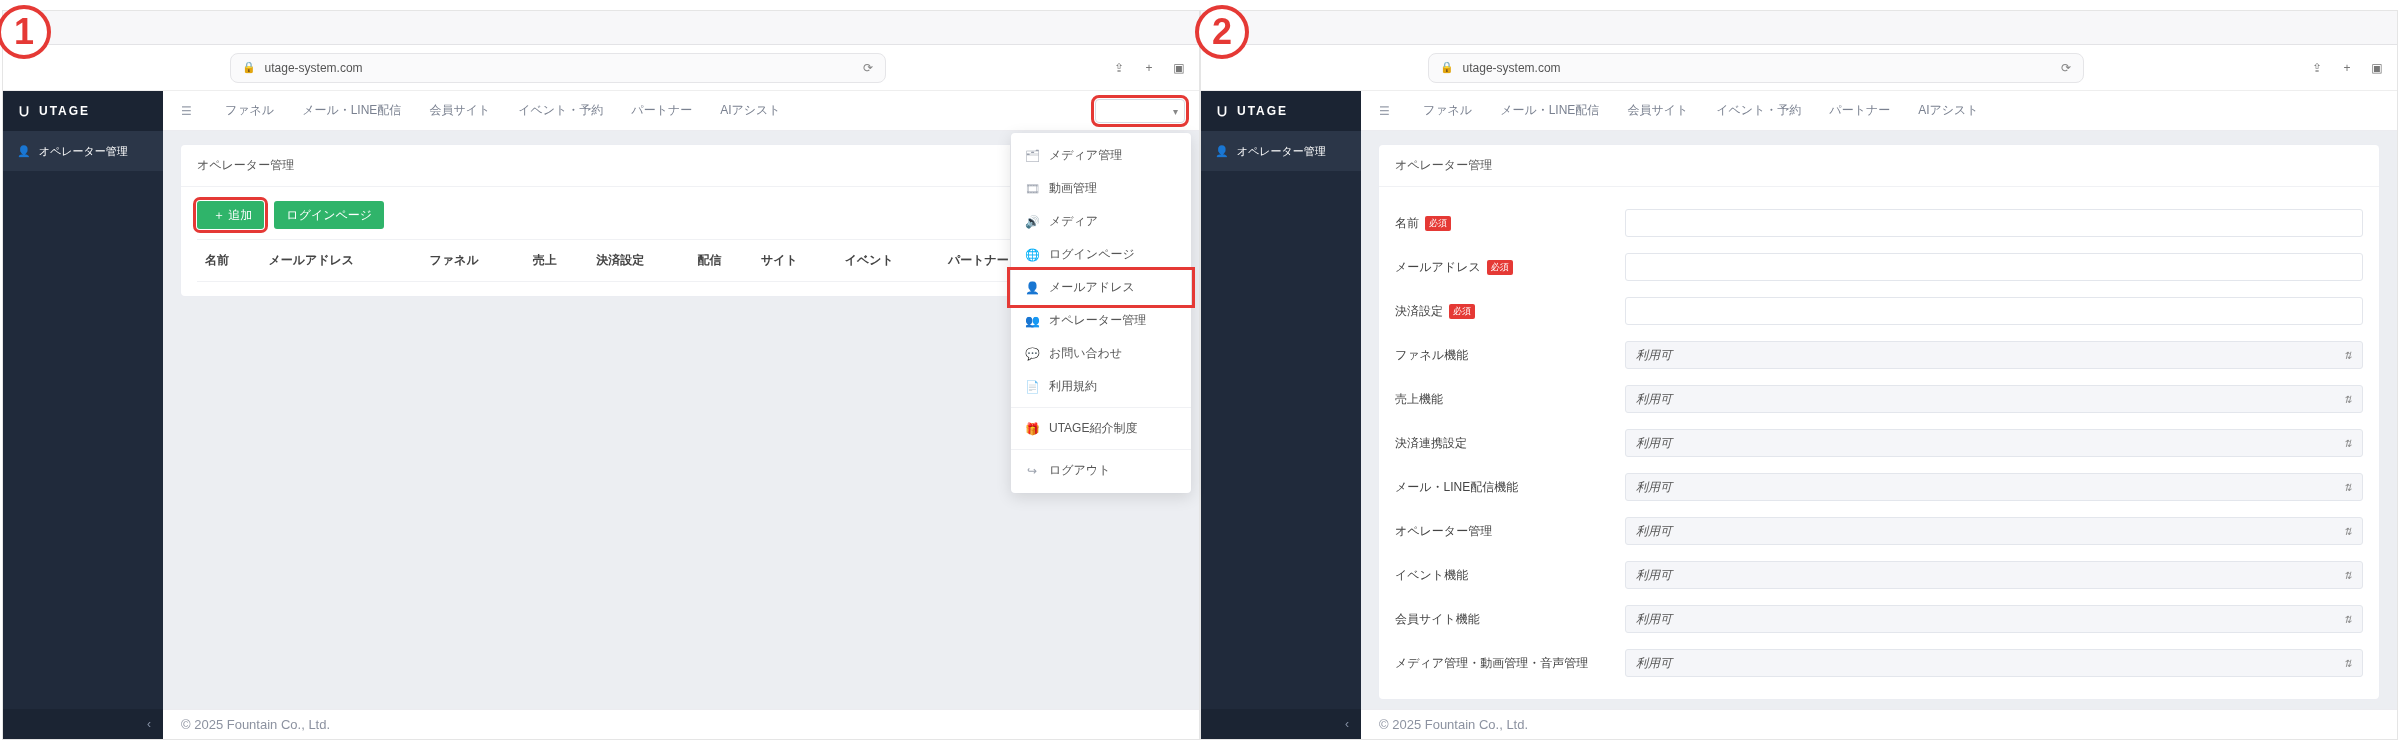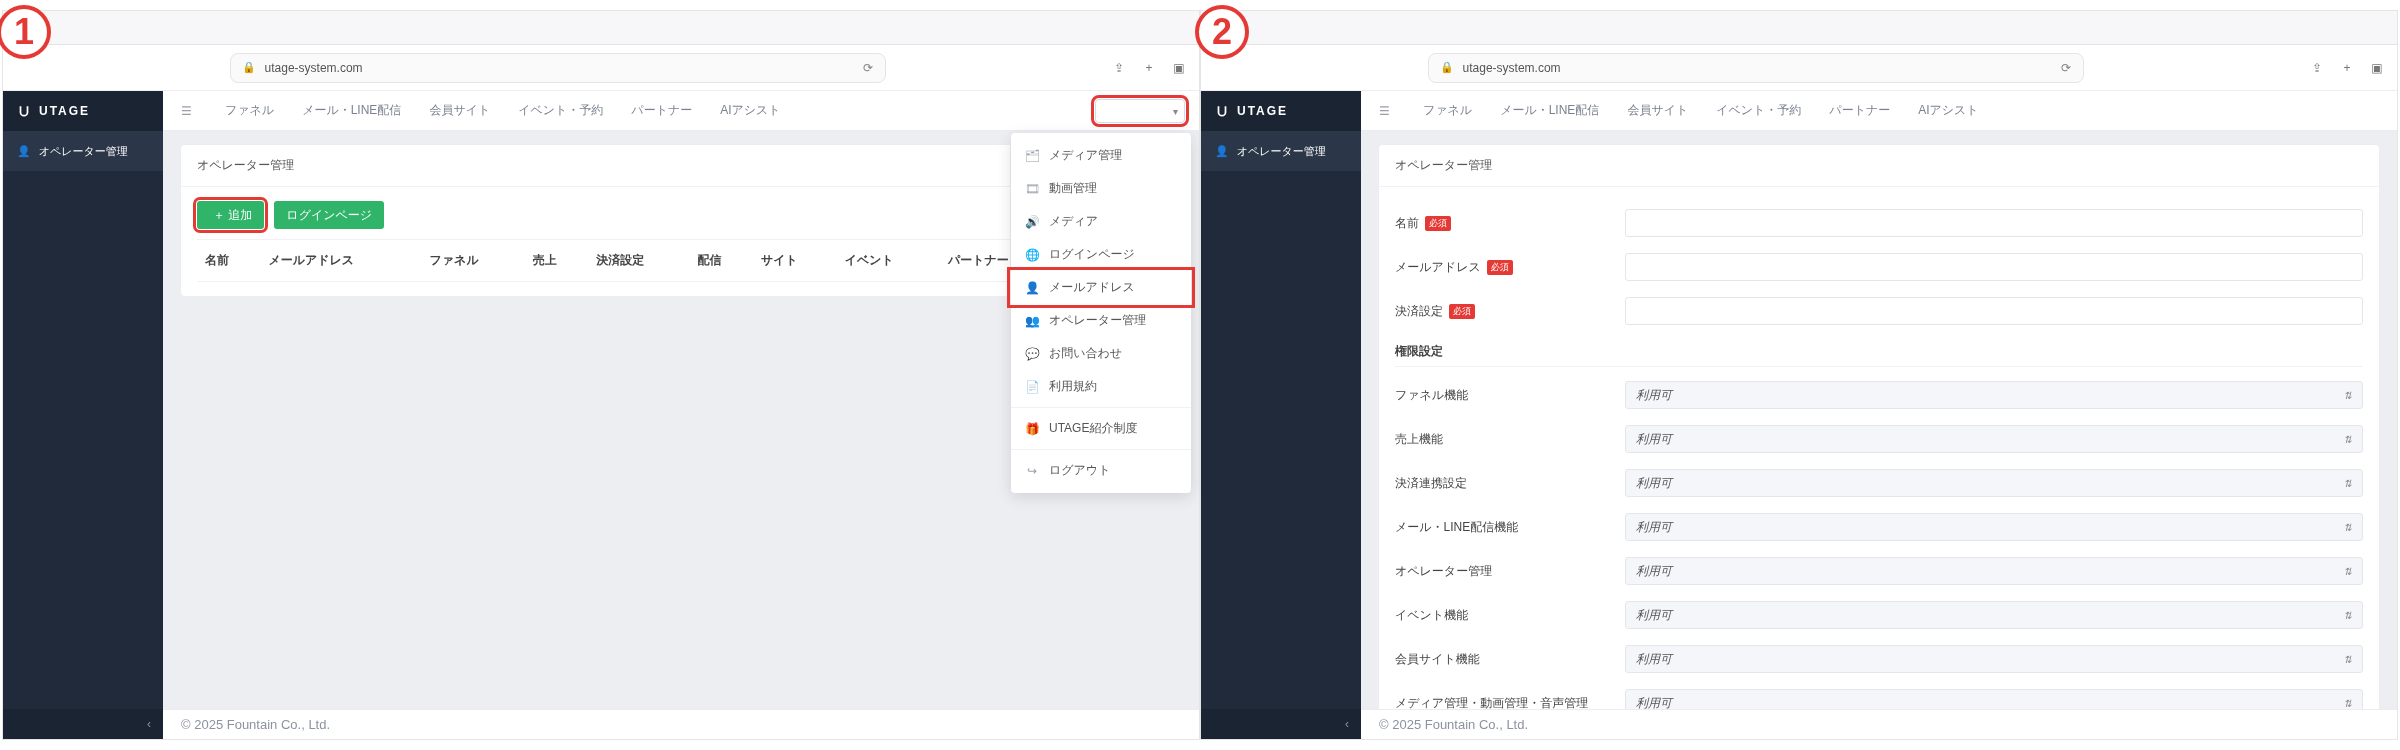--- a/index.html
+++ b/index.html
@@ -502,21 +502,20 @@
                 <input class="finput" style="">
               </div>
               <div class="frow">
                 <div class="flabel">
                   <span>決済設定</span>
                   <span class="req">必須</span>
                 </div>
                 <input class="finput" type="password" style="">
               </div>
 
-              <div class="sect">権限設定</div>
               <div id="perms">
                   <div class="frow">
                     <div class="flabel">ファネル機能</div>
                     <div class="fselect">
                       <span>利用可</span>
                       <span class="car">⇅</span>
                     </div>
                   </div>
                   <div class="frow">
                     <div class="flabel">売上機能</div>

